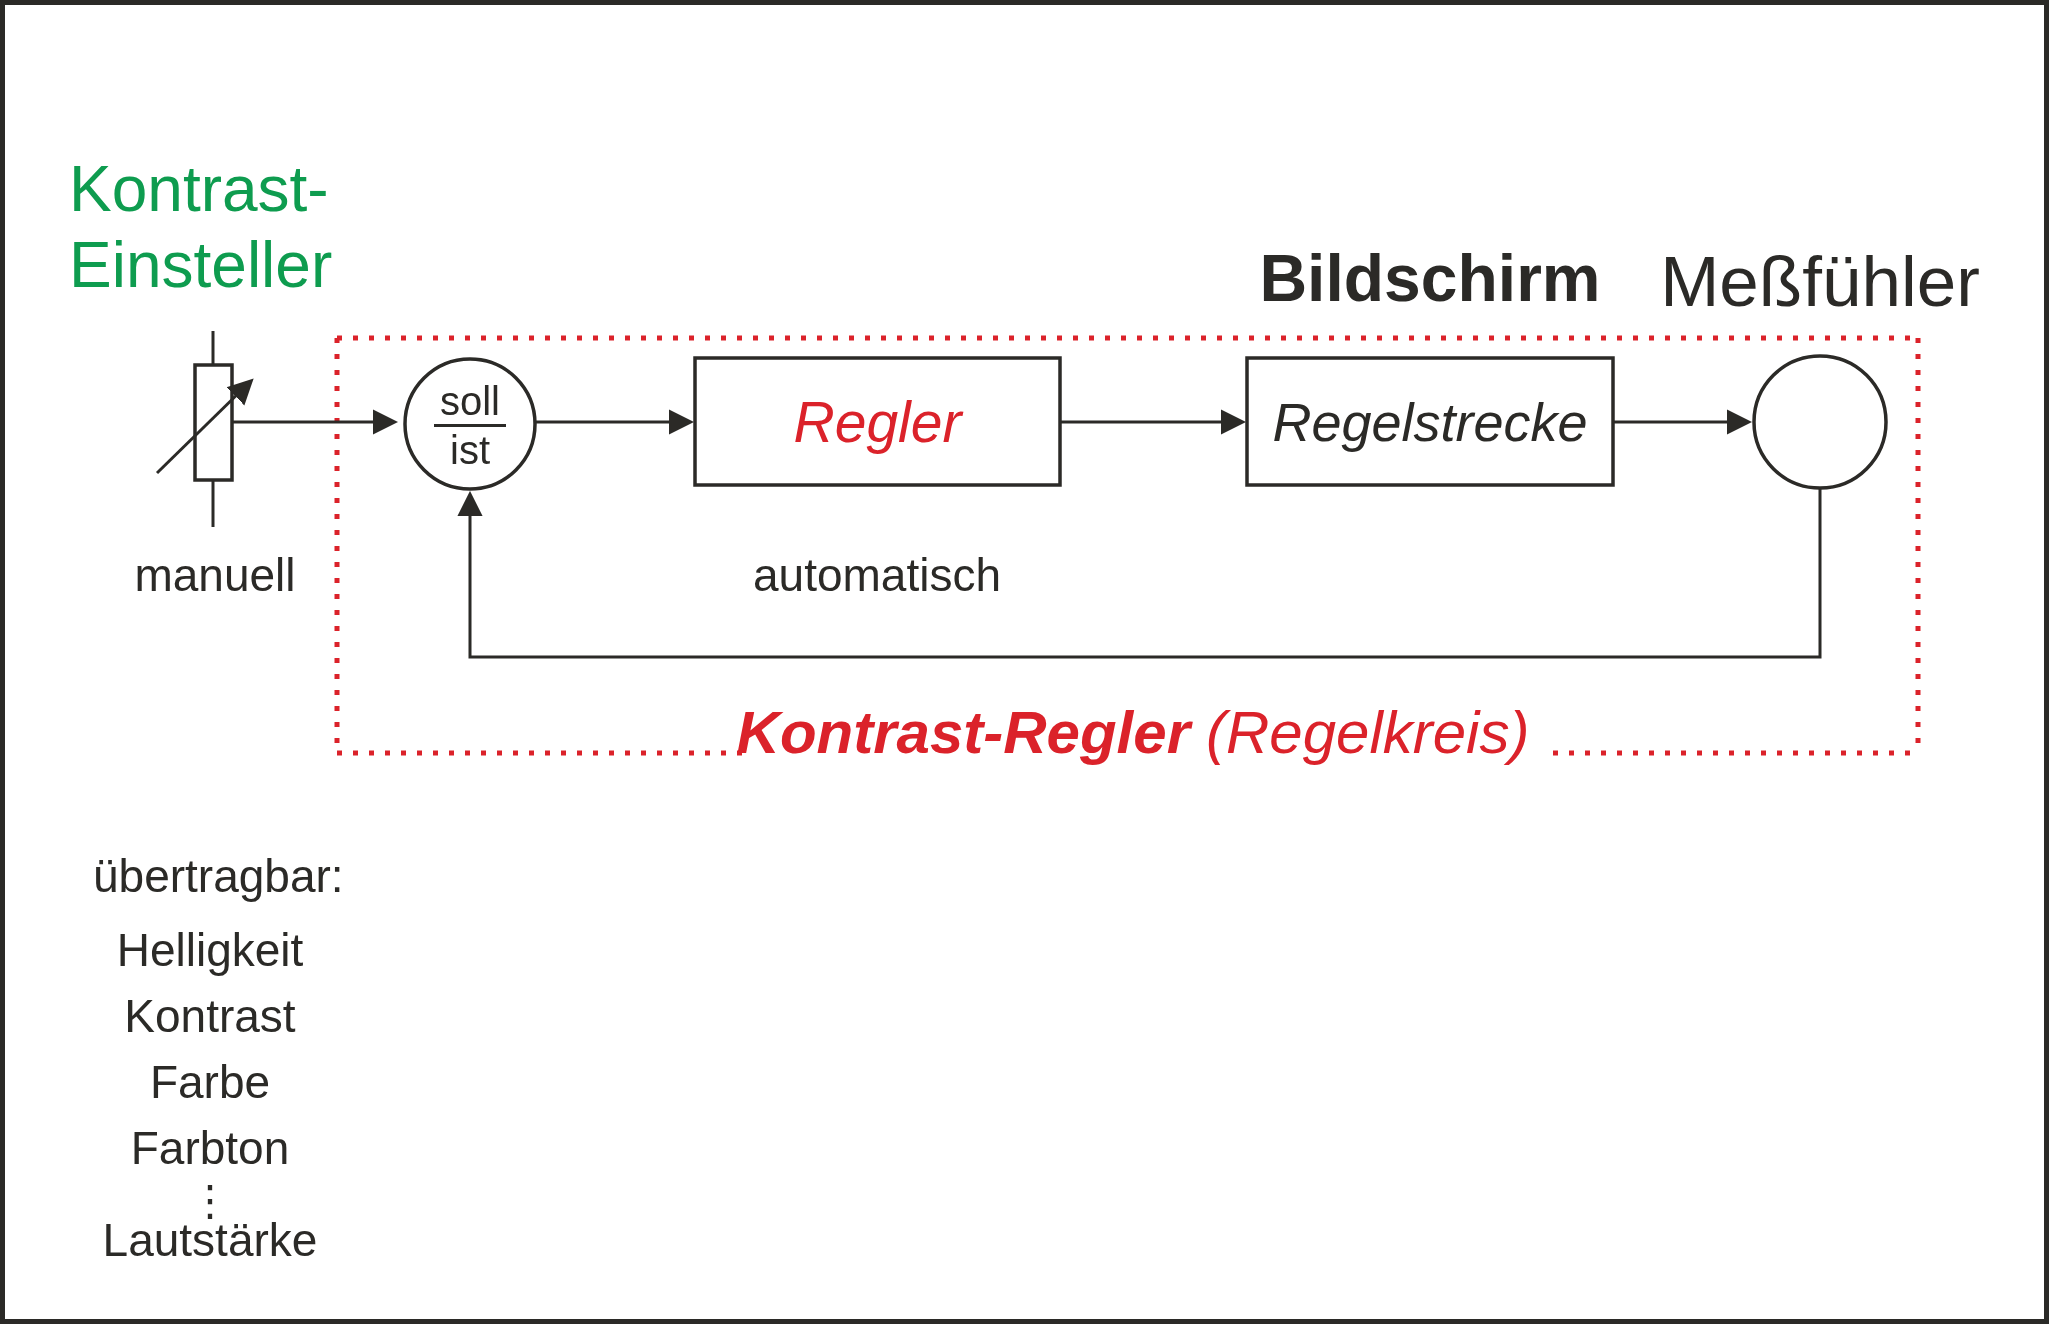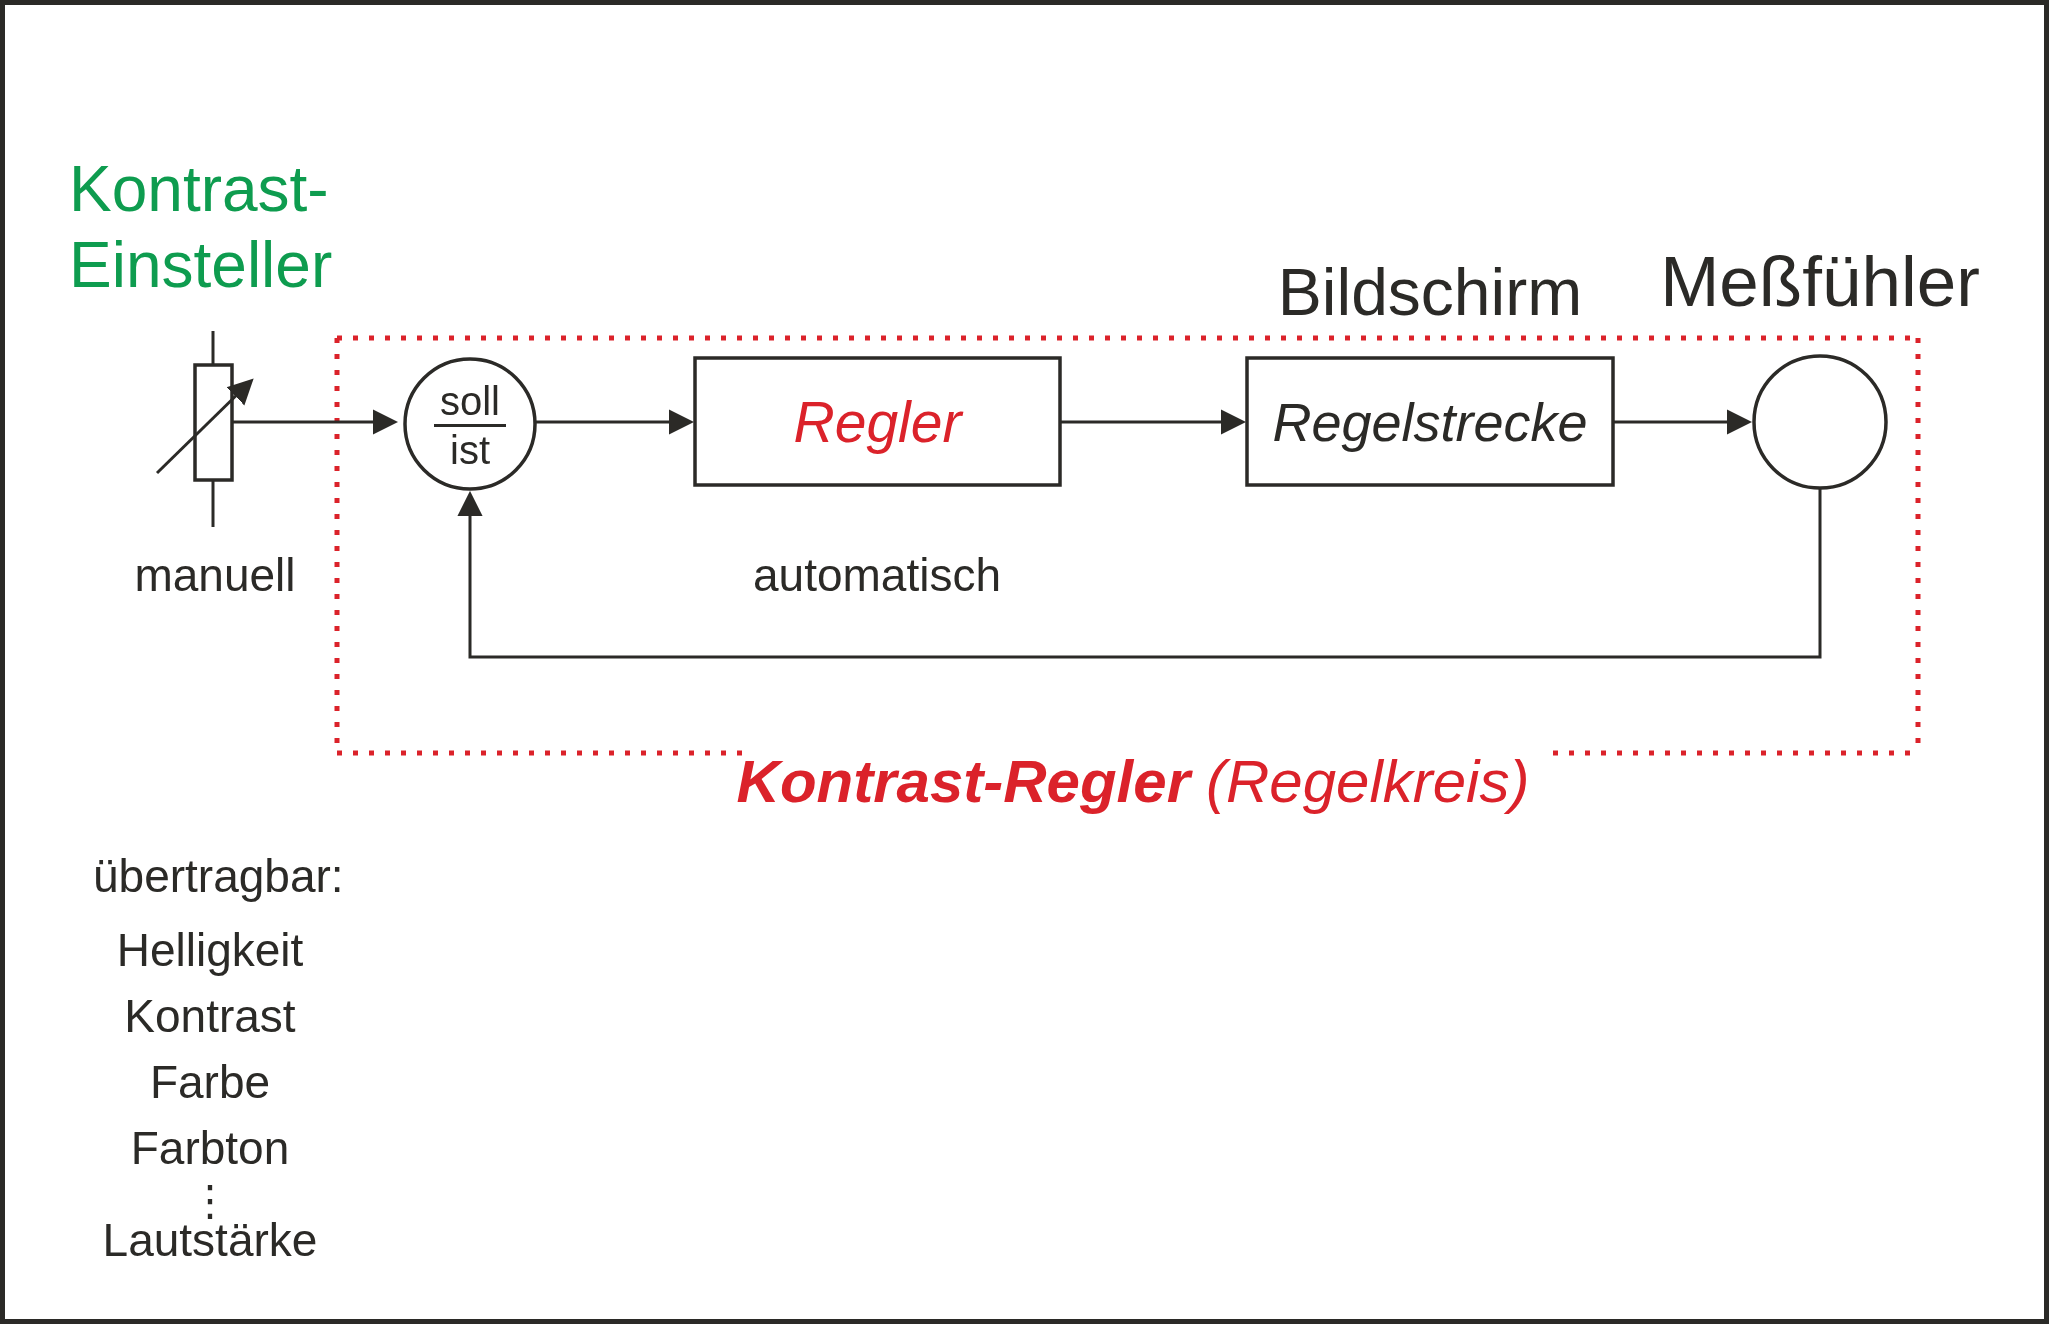--- a/index.html
+++ b/index.html
@@ -21,21 +21,21 @@
   svg .arrowfill { fill: var(--ink, #2b2a27); }
 
   .txt { position: absolute; line-height: 1.15; white-space: nowrap; }
   .center { text-align: center; }
 
   .green-title {
     left: 64px; top: 146px;
     font-size: 64px; line-height: 76px;
     color: var(--green, #0e9c4f);
   }
-  .bildschirm  { left: 1215px; top: 250px; width: 420px; font-size: 66px; }
+  .bildschirm  { left: 1215px; top: 236px; width: 420px; font-size: 66px; font-weight: bold; }
   .messfuehler { left: 1635px; top: 236px; width: 360px; font-size: 71px; }
 
   .comparator-text {
     position: absolute; left: 405px; top: 374px; width: 120px;
     display: flex; flex-direction: column; align-items: center;
     font-size: 40px;
   }
   .comparator-text .frac-top {
     line-height: 44px; padding: 0 6px 1px 6px;
     border-bottom: 3px solid var(--ink, #2b2a27);
@@ -48,21 +48,21 @@
   .box-label {
     position: absolute; display: flex; align-items: center; justify-content: center;
     font-style: italic;
   }
   .regler-label { left: 690px; top: 353px; width: 365px; height: 127px;
     font-size: 57px; color: var(--red, #db222a); }
   .regelstrecke-label { left: 1242px; top: 353px; width: 366px; height: 127px;
     font-size: 54px; }
 
   .loop-caption {
-    left: 728px; top: 742px; width: 800px;
+    left: 728px; top: 693px; width: 800px;
     font-size: 60px; font-style: italic; color: var(--red, #db222a);
   }
   .loop-caption .bold { font-weight: bold; }
   .loop-caption .reg  { margin-left: 16px; }
 
   .uebertragbar-heading { left: 88px; top: 845px; font-size: 46px; }
   .transfer-list {
     position: absolute; left: 55px; top: 922px; width: 300px;
     display: flex; flex-direction: column; align-items: center;
     font-size: 46px;

